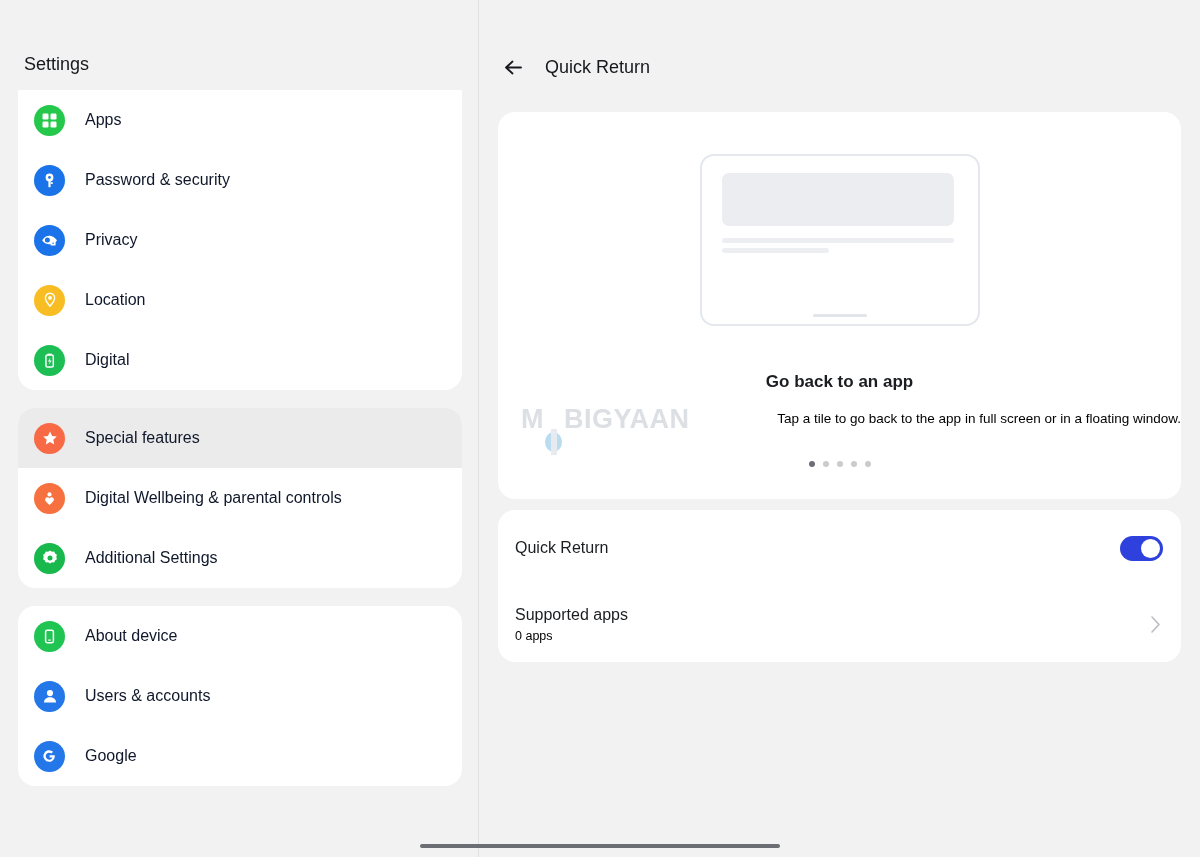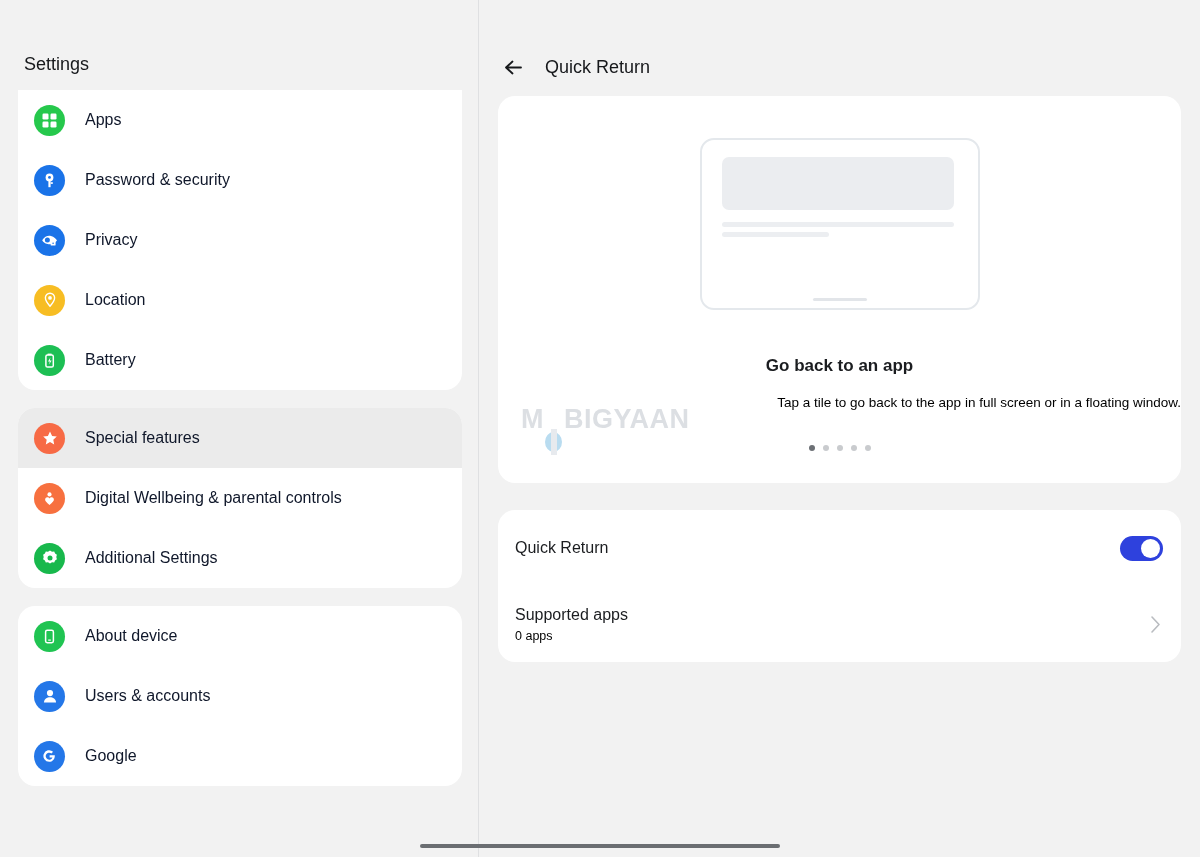--- a/index.html
+++ b/index.html
@@ -103,21 +103,21 @@
     display: flex; align-items: center; justify-content: center;
     border-radius: 50%;
     background: transparent; border: none;
     cursor: pointer;
   }
   .topbar-title {
     font-size: 18px; color: #16181b; margin-left: 10px;
   }
 
   .hero-card {
-    position: absolute; left: 19px; top: 96px;
+    position: absolute; left: 19px; top: 112px;
     width: 683px; height: 387px;
     background: #ffffff; border-radius: 17px;
   }
   .illus {
     position: absolute; left: 50%; top: 42px;
     transform: translateX(-50%);
     width: 280px; height: 172px;
     border: 2px solid #e4e8ec;
     border-radius: 14px;
     background: #ffffff;
@@ -304,21 +304,21 @@
         </div>
 
         <div class="row">
           <span class="avatar" style="background:#1dbf54">
             <svg width="17" height="17" viewBox="0 0 17 17">
               <rect x="6.6" y="1.6" width="4" height="1.5" fill="#fff"></rect>
               <rect x="4.9" y="3" width="7.4" height="12" rx="1.6" fill="none" stroke="#fff" stroke-width="1.5"></rect>
               <path d="M9.4 5.6 L7 9.6 h1.8 l-0.7 3 2.5 -4.2 h-1.8 Z" fill="#fff"></path>
             </svg>
           </span>
-          <span class="label">Battery</span>
+          <span class="label">Digital</span>
         </div>
       </div>
 
       <div class="card">
         <div class="row selected">
           <span class="avatar" style="background:#f76a45">
             <svg width="18" height="18" viewBox="0 0 18 18">
               <path d="M9 2.6 l2.1 4.3 4.7 0.6 -3.5 3.3 0.9 4.6 -4.2 -2.3 -4.2 2.3 0.9 -4.6 -3.5 -3.3 4.7 -0.6 Z" fill="#fff"></path>
             </svg>
           </span>

